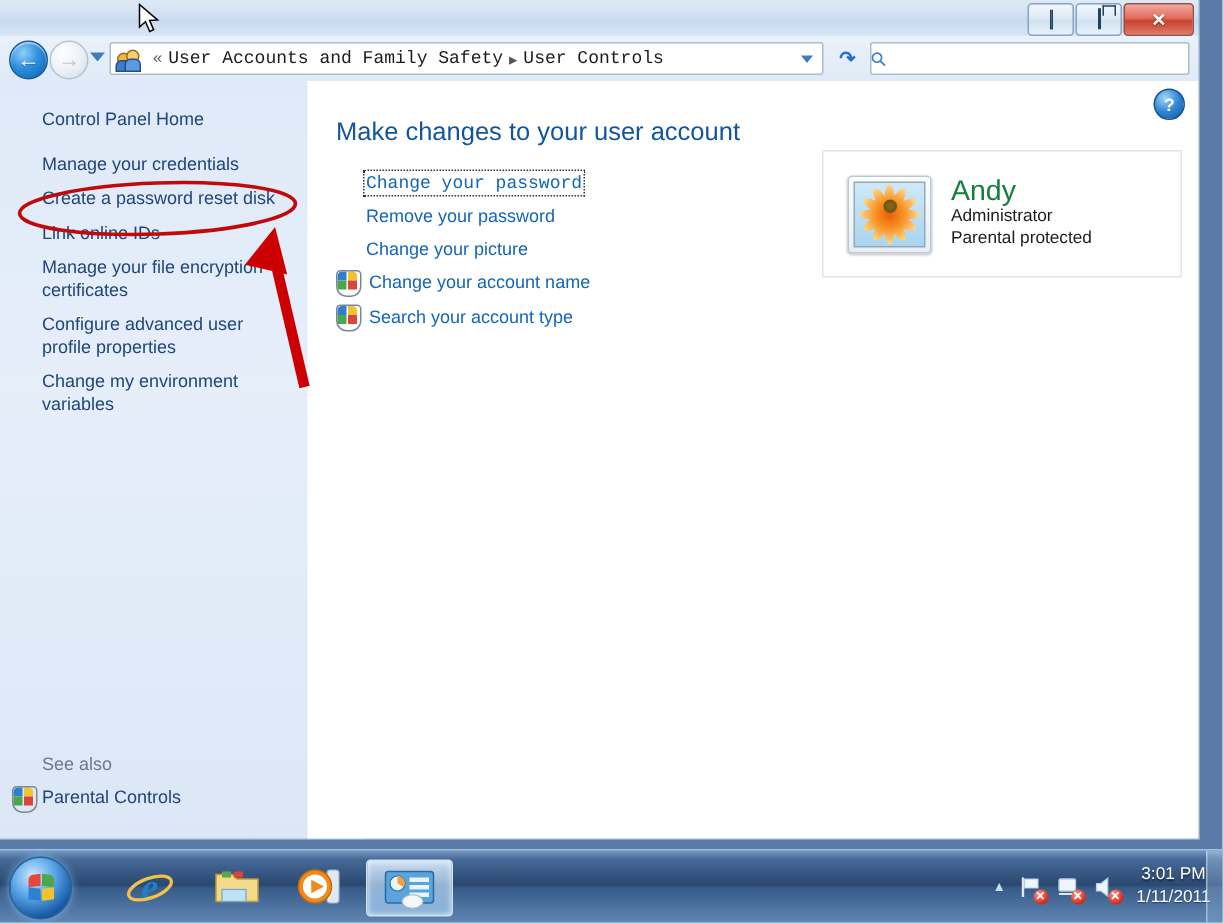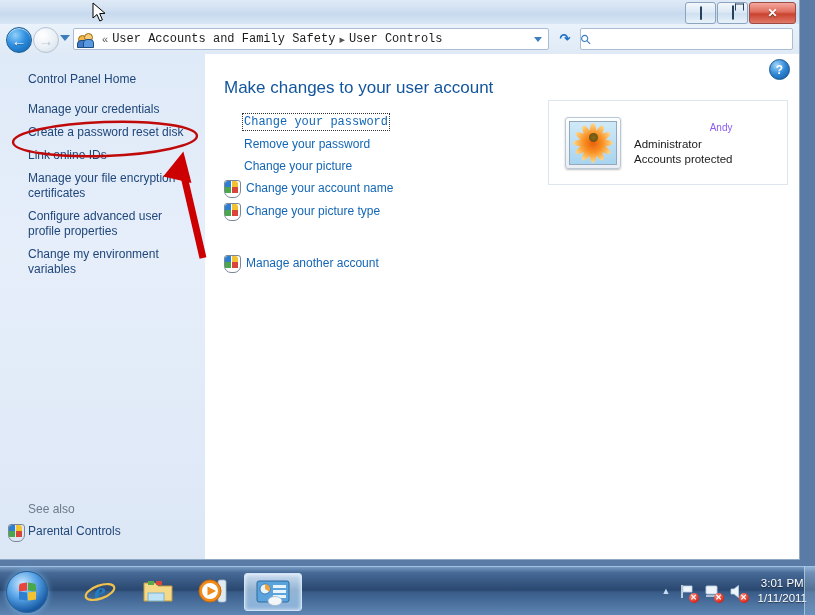--- a/index.html
+++ b/index.html
@@ -152,21 +152,21 @@
     width:100%;height:100%;border:1px solid #93a8bb;box-sizing:border-box;
     background:linear-gradient(180deg,#cfe9f8 0%,#a8d4ef 100%);
     position:relative;overflow:hidden;
   }
   .petal{position:absolute;left:50%;top:50%;width:7px;height:20px;border-radius:50%;
     background:linear-gradient(180deg,#ffd98a 0%,#f98f22 55%,#e8620d 100%);
     transform-origin:50% 100%;}
   .core{position:absolute;left:50%;top:50%;width:9px;height:9px;margin:-10px 0 0 -4.5px;
     border-radius:50%;background:radial-gradient(circle,#8a6a18 0%,#5f4a10 100%);z-index:3;}
   #acct-text{margin-left:13px;}
-  #acct-name{font-size:10px;color:#8b5cf6;line-height:19px;text-align:right;}
+  #acct-name{font-size:19px;color:#15803d;line-height:19px;}
   #acct-role{font-size:11.5px;color:#1b1b1b;line-height:15px;}
   #acct-pwd{font-size:11.5px;color:#1b1b1b;line-height:15px;}
 
   
   #annot{position:absolute;left:0;top:0;width:815px;height:615px;pointer-events:none;}
 
   
   #taskbar{
     position:absolute;left:0;bottom:0;width:815px;height:48px;
     background:linear-gradient(180deg,rgba(120,155,195,.96) 0%,rgba(70,105,150,.97) 12%,
@@ -294,33 +294,23 @@
       </div>
 
       <div class="crow" id="r4">
         <span class="shield">
           <i class="sh-q" style="left:1px;top:1px;background:#2f7fd0;border-radius:3px 0 0 0;"></i>
           <i class="sh-q" style="left:8px;top:1px;background:#f2c230;border-radius:0 3px 0 0;"></i>
           <i class="sh-q" style="left:1px;top:7px;background:#4aa84a;"></i>
           <i class="sh-q" style="left:8px;top:7px;background:#d9453a;"></i>
           <i style="left:0;top:0;width:15px;height:16px;border:1px solid #7b8797;border-radius:3px 3px 7px 7px;"></i>
         </span>
-        <span class="clink">Change your picture type</span>
-      </div>
-
-      <div class="crow" id="r5">
-        <span class="shield">
-          <i class="sh-q" style="left:1px;top:1px;background:#2f7fd0;border-radius:3px 0 0 0;"></i>
-          <i class="sh-q" style="left:8px;top:1px;background:#f2c230;border-radius:0 3px 0 0;"></i>
-          <i class="sh-q" style="left:1px;top:7px;background:#4aa84a;"></i>
-          <i class="sh-q" style="left:8px;top:7px;background:#d9453a;"></i>
-          <i style="left:0;top:0;width:15px;height:16px;border:1px solid #7b8797;border-radius:3px 3px 7px 7px;"></i>
-        </span>
-        <span class="clink">Manage another account</span>
-      </div>
+        <span class="clink">Search your account type</span>
+      </div>
+
 
 
       <div id="acct">
         <div id="avatar">
           <div class="pic">
             <span class="petal" style="transform:translate(-50%,-100%) rotate(0deg);"></span>
             <span class="petal" style="transform:translate(-50%,-100%) rotate(30deg);"></span>
             <span class="petal" style="transform:translate(-50%,-100%) rotate(60deg);"></span>
             <span class="petal" style="transform:translate(-50%,-100%) rotate(90deg);"></span>
             <span class="petal" style="transform:translate(-50%,-100%) rotate(120deg);"></span>
@@ -330,21 +320,21 @@
             <span class="petal" style="transform:translate(-50%,-100%) rotate(240deg);"></span>
             <span class="petal" style="transform:translate(-50%,-100%) rotate(270deg);"></span>
             <span class="petal" style="transform:translate(-50%,-100%) rotate(300deg);"></span>
             <span class="petal" style="transform:translate(-50%,-100%) rotate(330deg);"></span>
             <span class="core"></span>
           </div>
         </div>
         <div id="acct-text">
           <div id="acct-name">Andy</div>
           <div id="acct-role">Administrator</div>
-          <div id="acct-pwd">Accounts protected</div>
+          <div id="acct-pwd">Parental protected</div>
         </div>
       </div>
     </div>
   </div>
 </div>
 
 <svg id="annot" viewBox="0 0 815 615" xmlns="http://www.w3.org/2000/svg">
   <ellipse cx="105" cy="139" rx="92" ry="17" fill="none" stroke="#c00a0a" stroke-width="2.4" transform="rotate(-2 105 139)"></ellipse>
   <g>
     <line x1="203" y1="258" x2="183" y2="172" stroke="#cc0000" stroke-width="7" stroke-linecap="butt"></line>

